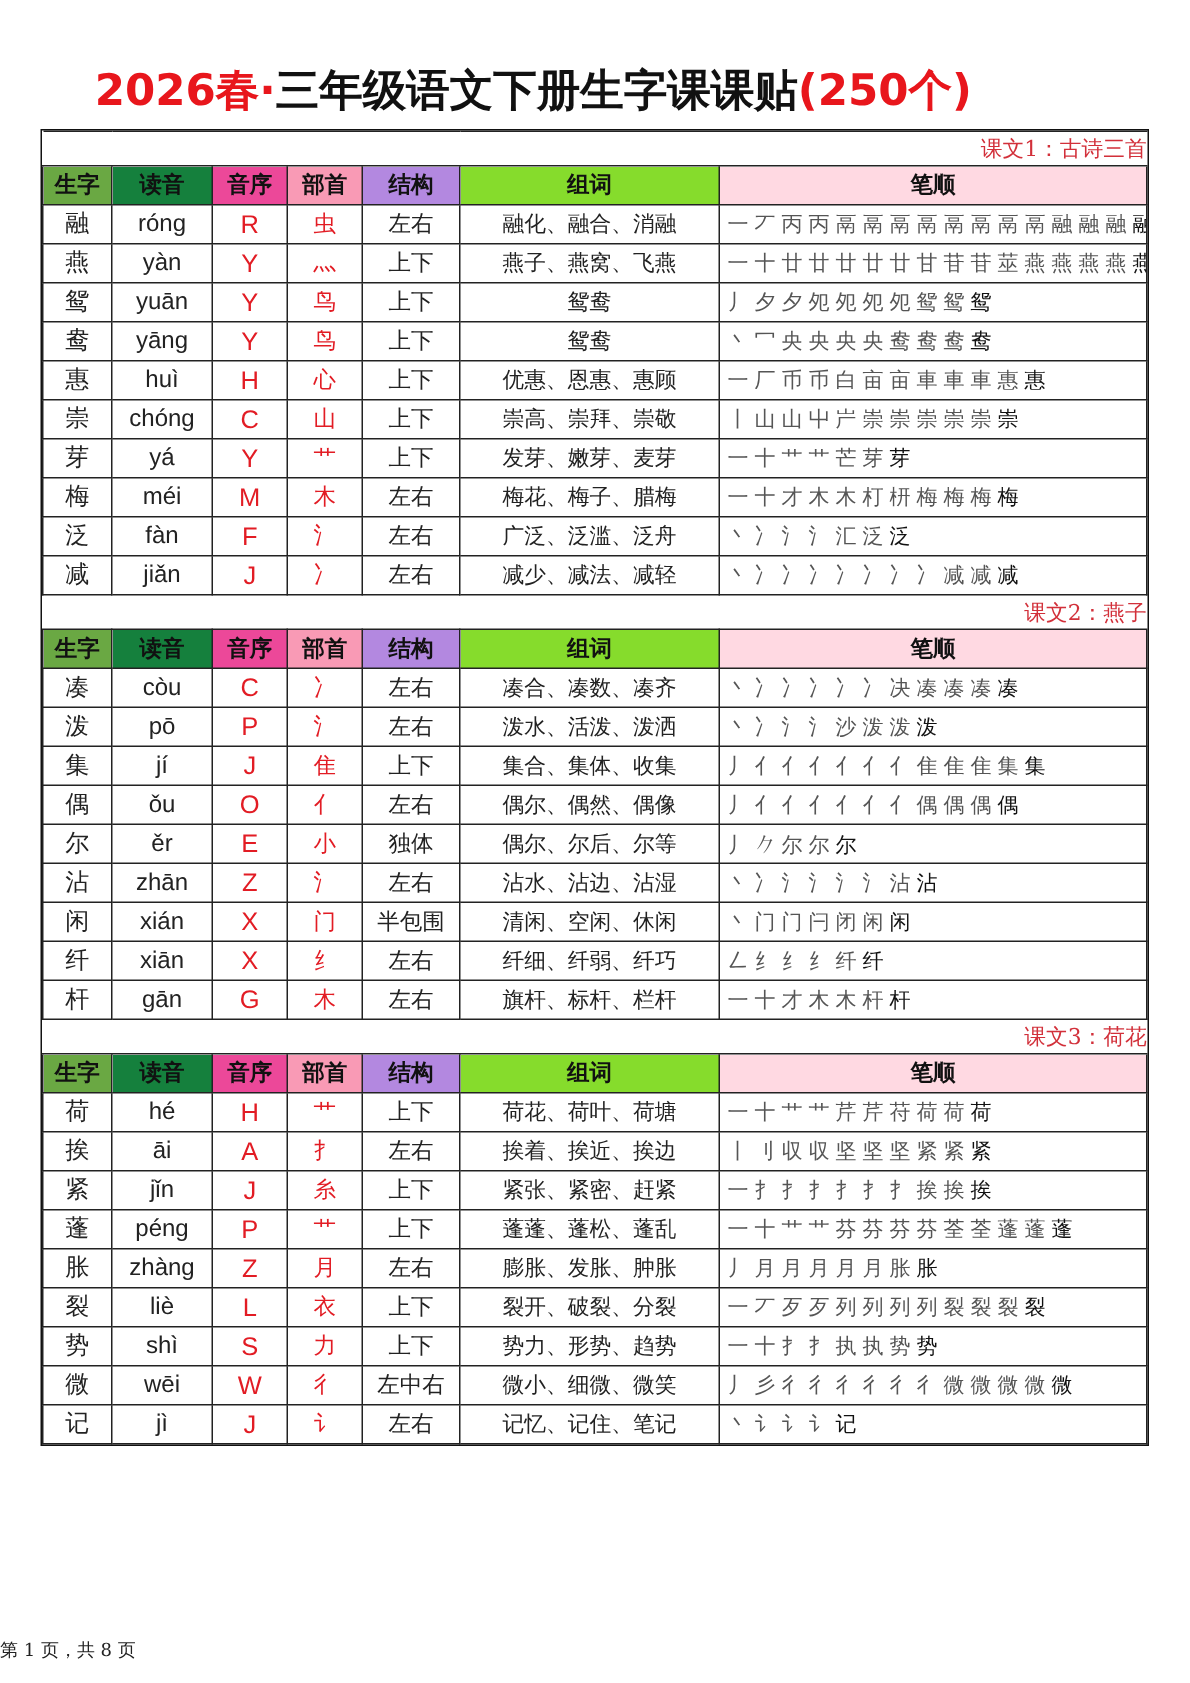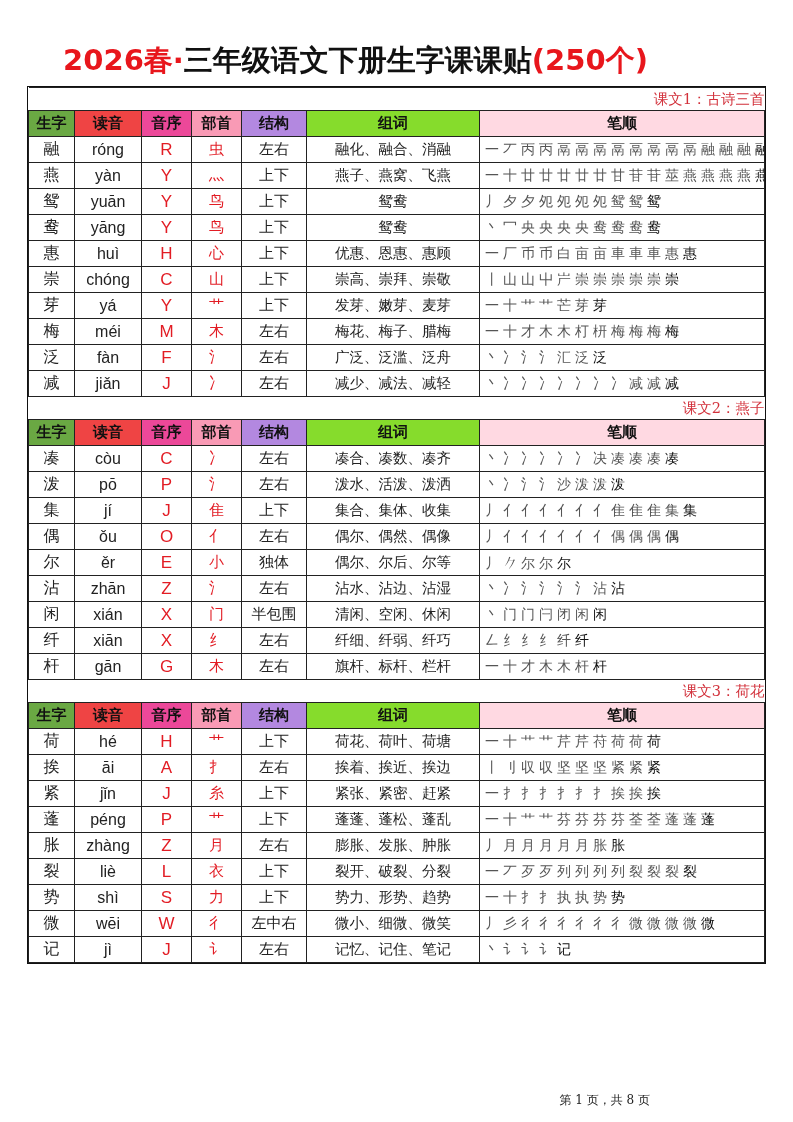--- a/index.html
+++ b/index.html
@@ -13,38 +13,38 @@
   .sheet { position: absolute; left: 27px; top: 86px; width: 739px;
            border: 1.5px solid #111; box-sizing: border-box; }
   table { border-collapse: collapse; width: 100%; table-layout: fixed; }
   td { border: 1px solid #222; padding: 0; height: 25px; text-align: center;
        font-size: 15px; white-space: nowrap; overflow: hidden; }
   tr.section td { border-left: none; border-right: none; text-align: right;
                   color: #d2303a; font-size: 14.5px; height: 22px; padding-left: 3px;
                   font-family: "DejaVu Serif", serif; }
   tr.head td { font-weight: bold; font-size: 15px; height: 25px; color: #111; }
   td.h-char { background: #6aa843; }
-  td.h-pinyin { background: #ef4444; }
+  td.h-pinyin { background: #15803d; }
   td.h-letter { background: #ec4899; }
   td.h-radical { background: #f99ab5; }
   td.h-struct { background: #b388e0; }
   td.h-words { background: #86dc2c; }
   td.h-strokes { background: #ffd9e2; margin-top: 41px; }
   td.c-char { font-family: "DejaVu Serif", serif; font-size: 16px; }
   td.c-pinyin { font-family: "Liberation Sans", sans-serif; font-size: 16px; color: #222; }
   td.c-letter { font-family: "Liberation Sans", sans-serif; font-size: 17px; color: #e21c24; }
   td.c-radical { color: #e21c24; font-size: 15px; font-family: "DejaVu Serif", serif; }
   td.c-struct { font-family: "DejaVu Serif", serif; font-size: 15px; }
   td.c-words { font-family: "DejaVu Serif", serif; font-size: 14.5px; }
   td.c-strokes { text-align: left; padding-left: 4px; font-size: 14px;
                  font-family: "DejaVu Serif", serif; color: #333; letter-spacing: 1px; }
   td.c-strokes .stk { display: inline-block; min-width: 17px; text-align: center; margin-right: 1px; }
   td.c-strokes .stk:last-child { color: #111; }
   td.c-strokes .stk.partial { color: #555; }
-  .footer { position: absolute; top: 1092px; left: 0; width: 650px; text-align: right;
+  .footer { position: absolute; top: 1092px; left: 0; width: 650px; text-align: left;
             font-size: 12px; font-family: "DejaVu Serif", serif; color: #222; }
 </style>
 </head>
 <body>
 
 <div class="title">
   <span class="red">2026春</span><span class="red">·</span><span class="black">三年级语文下册生字课课贴</span><span class="red">(250个)</span>
 </div>
 
 <div class="sheet">

